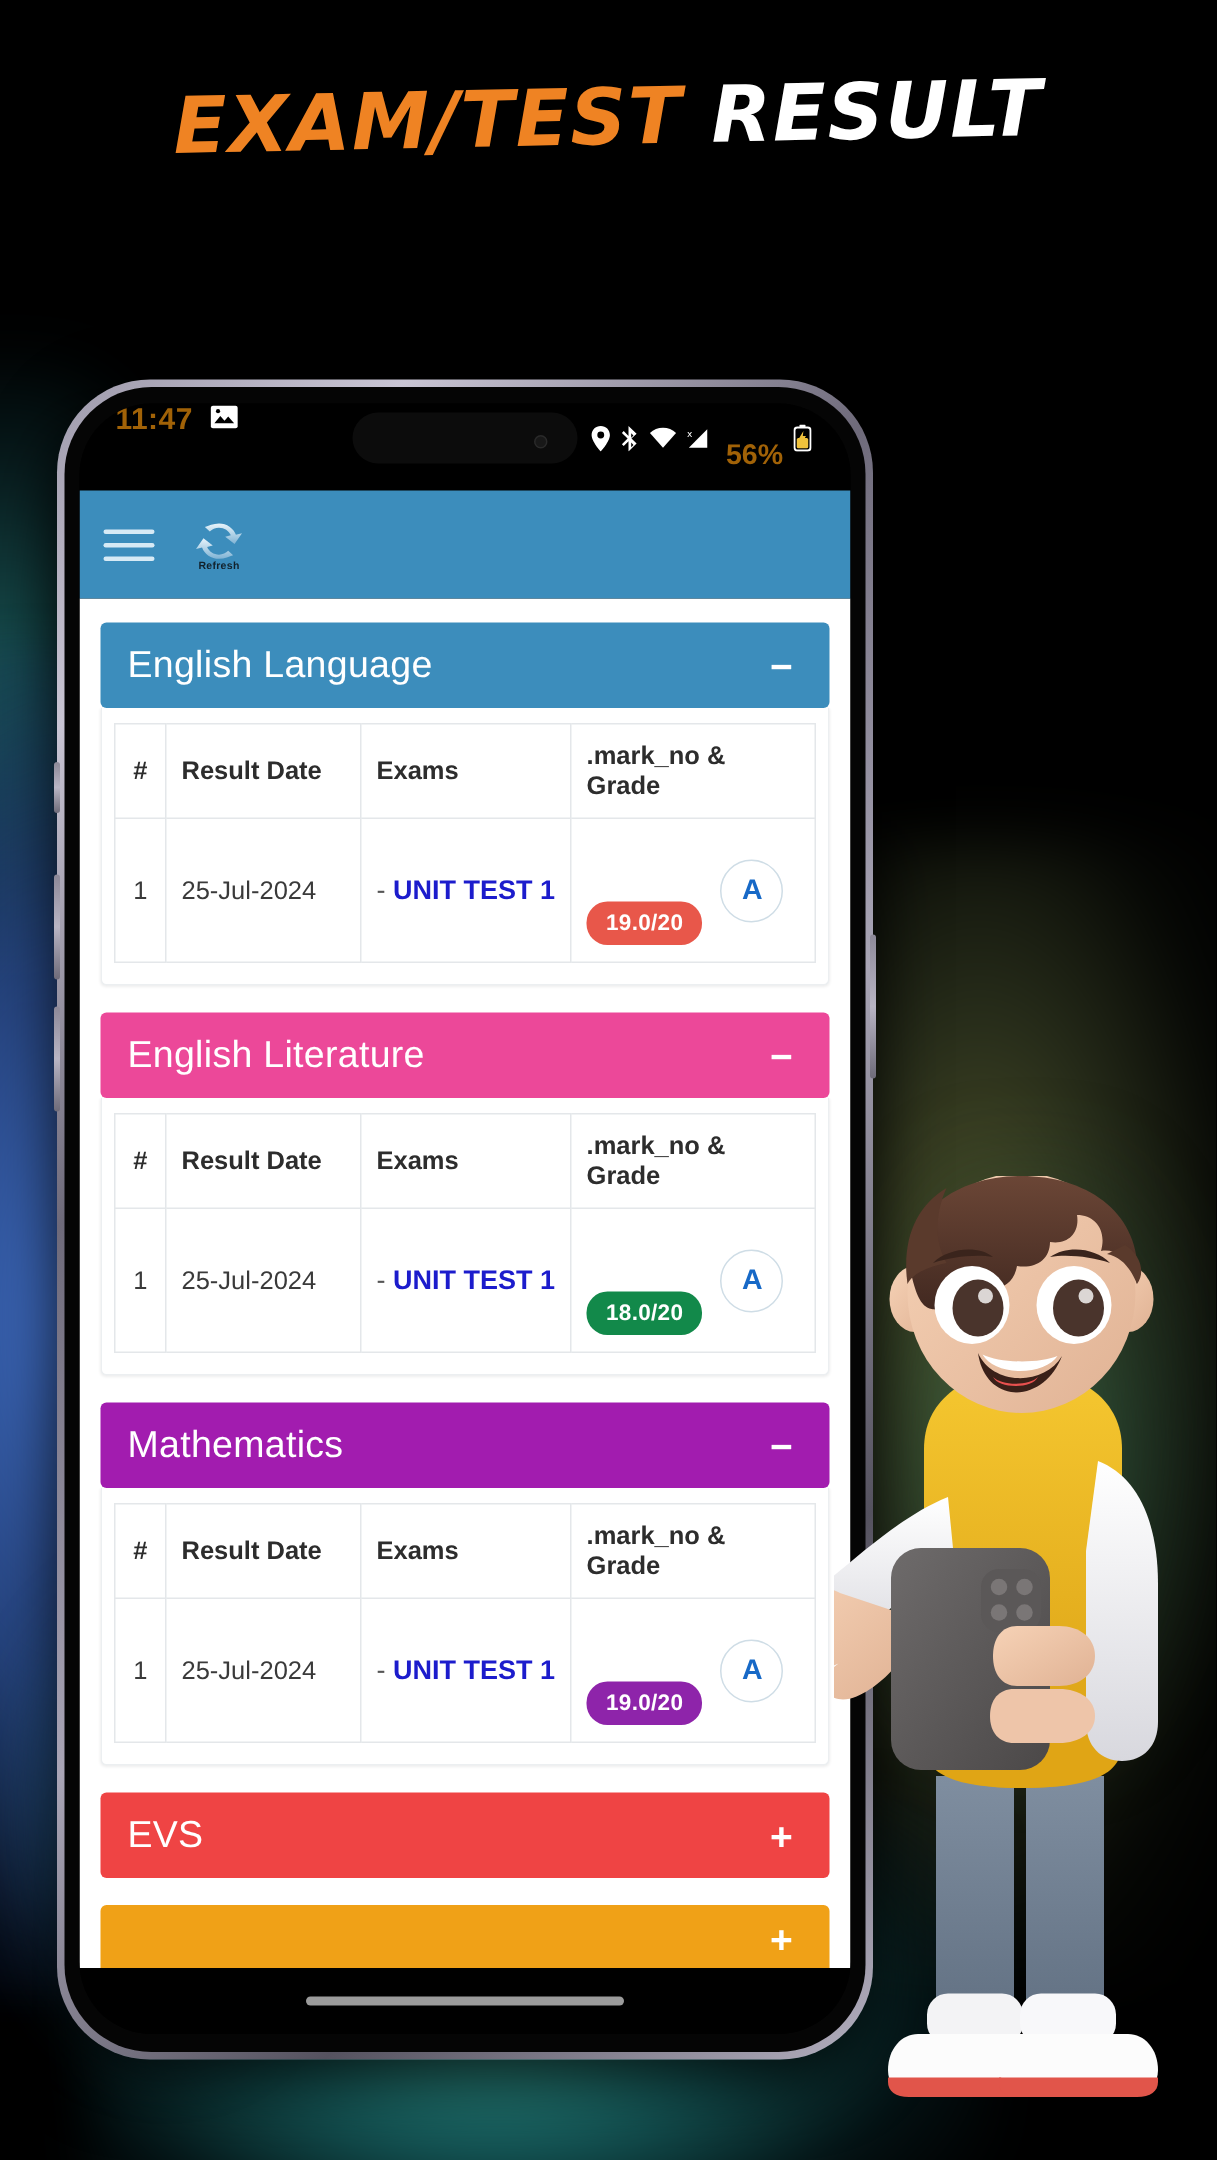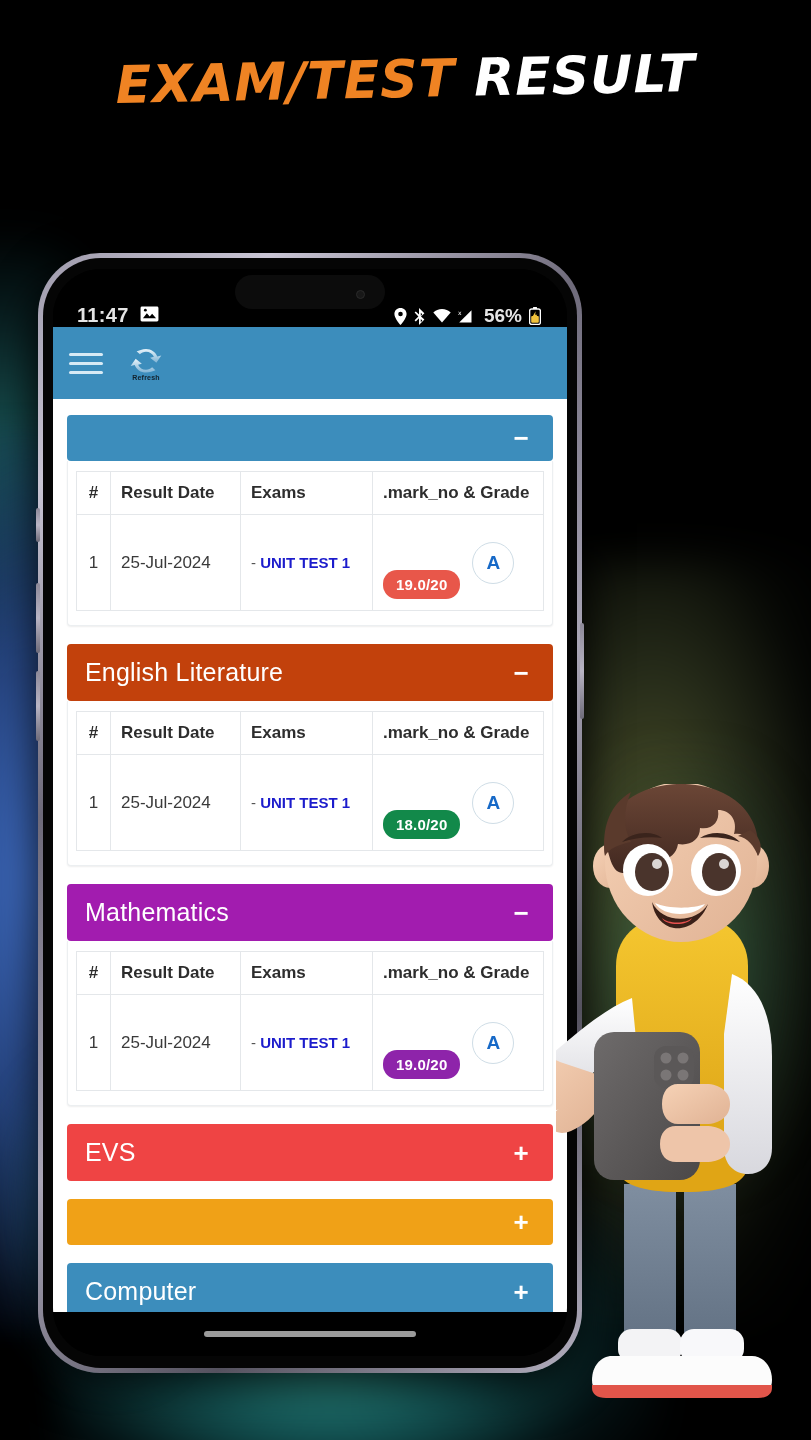--- a/index.html
+++ b/index.html
@@ -104,41 +104,41 @@
     background:#000;
     overflow:hidden;
     position:relative;
     display:flex; flex-direction:column;
   }
 
   
   .statusbar {
     height:58px;
     background:#000;
-    color:#e5e5e5;
-    display:flex; align-items:flex-end;
+    color:#a16207;
+    display:flex; align-items:flex-start;
     padding:0 26px 0 24px;
     font-size:19px;
     position:relative;
     flex:0 0 auto;
   }
   .sb-left { display:flex; align-items:center; gap:11px; }
   .sb-time { font-weight:600; letter-spacing:.3px; font-size:20px; }
   .sb-pill {
     position:absolute; left:50%; top:6px; transform:translateX(-50%);
     width:150px; height:34px; border-radius:20px; background:#0c0c0c;
   }
   .sb-punch {
     position:absolute; left:59%; top:21px;
     width:9px; height:9px; border-radius:50%;
     background:#181818; border:1px solid #2a2a2a;
   }
   .sb-right { margin-left:auto; display:flex; align-items:center; gap:7px; }
   .sb-right svg { display:block; }
-  .sb-batt-text { font-weight:600; font-size:19px; margin-left:2px; }
+  .sb-batt-text { font-weight:600; font-size:19px; margin-left:2px;margin-top:24px; }
 
   
   .appbar {
     background:#3c8dbc;
     height:72px;
     display:flex; align-items:center;
     padding:0 16px 0 16px;
     flex:0 0 auto;
     position:relative;
   }
@@ -203,21 +203,21 @@
     vertical-align:middle;
   }
   table.rtable th {
     font-size:17px; font-weight:bold; color:#2d2d2d;
   }
   table.rtable td { font-size:17px; color:#3a3a3a; height:72px; }
   .col-hash { width:34px; text-align:center !important; }
   .col-date { width:130px; }
   .col-exam { width:132px; }
 
-  .exam-cell { font-size:15px; font-weight:bold; color:#1c1ccc; white-space:nowrap; }
+  .exam-cell { font-size:18px; font-weight:bold; color:#1c1ccc; white-space:nowrap; }
   .exam-cell .dash { color:#555; font-weight:normal; }
 
   .grade-cell { display:flex; align-items:center; gap:12px; }
   .mark-badge {
     display:inline-block;
     padding:6px 13px;
     border-radius:14px;
     color:#fff; font-weight:bold; font-size:15px;
     letter-spacing:.2px;
     margin-top:44px;
@@ -340,20 +340,21 @@
             </span>
             <span class="refresh-label">Refresh</span>
           </div>
 
         </div>
 
         <div class="content">
           <div id="panels">
               <div class="panel">
                 <div class="panel-head" style="background: rgb(60, 141, 188);">
+                  <div class="panel-title">English Language</div>
                   <div class="panel-toggle">−</div>
                 </div>
                 <div class="panel-body">
                   <table class="rtable">
                     <thead>
                       <tr>
                         <th class="col-hash">#</th>
                         <th class="col-date">Result Date</th>
                         <th class="col-exam">Exams</th>
                         <th>.mark_no &amp; Grade</th>
@@ -369,21 +370,21 @@
                             <span class="mark-badge" style="background: rgb(232, 87, 74);">19.0/20</span>
                             <span class="grade-circle">A</span>
                           </div>
                         </td>
                       </tr>
                     </tbody>
                   </table>
                 </div>
               </div>
               <div class="panel">
-                <div class="panel-head" style="background: #c2410c;">
+                <div class="panel-head" style="background: #ec4899;">
                   <div class="panel-title">English Literature</div>
                   <div class="panel-toggle">−</div>
                 </div>
                 <div class="panel-body">
                   <table class="rtable">
                     <thead>
                       <tr>
                         <th class="col-hash">#</th>
                         <th class="col-date">Result Date</th>
                         <th class="col-exam">Exams</th>

